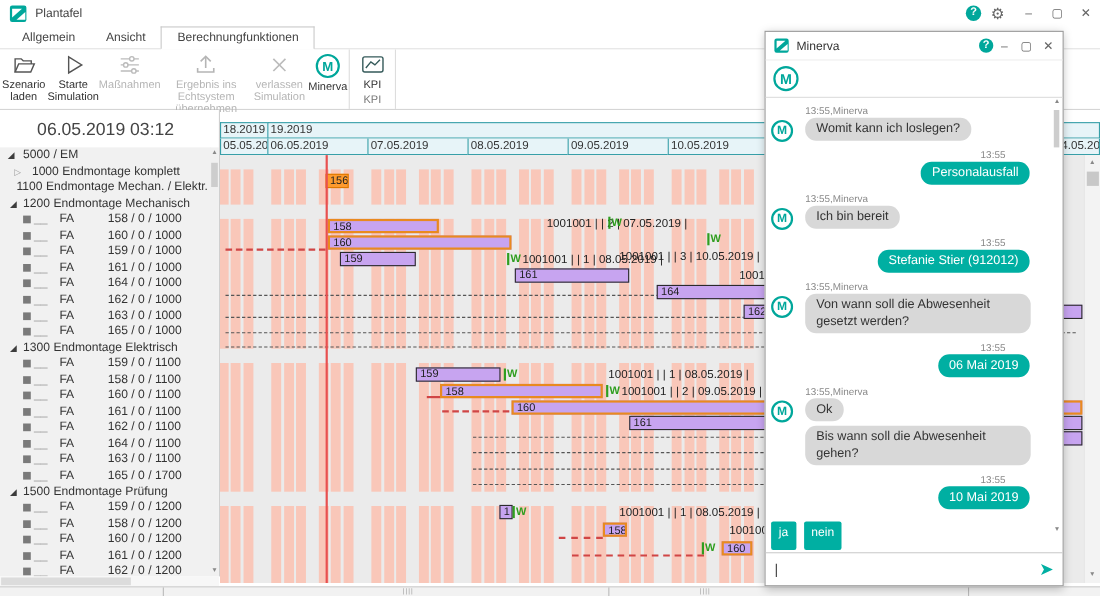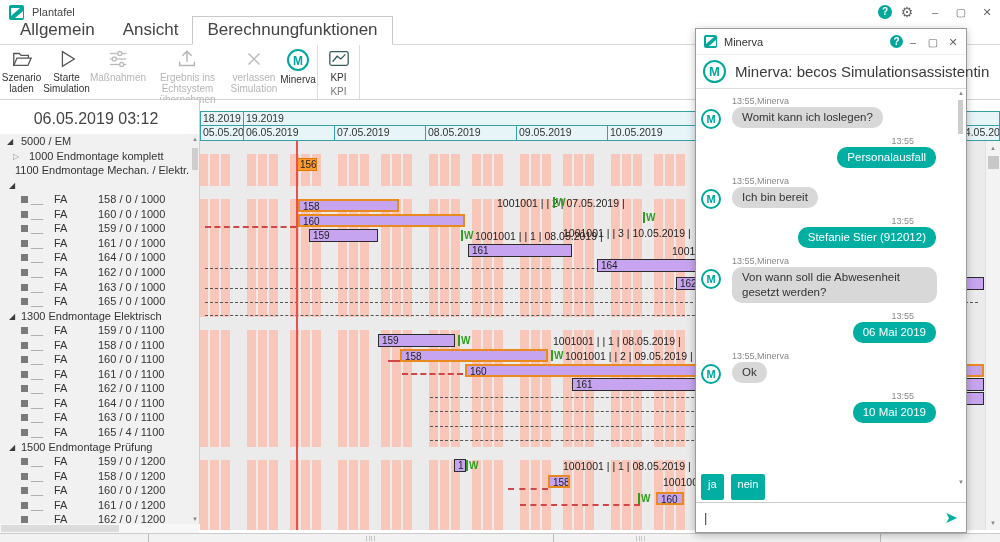--- a/index.html
+++ b/index.html
@@ -12,21 +12,21 @@
   .applogo:before { content:""; position:absolute; left:2px; top:3px; border-left:9px solid #fff; border-bottom:8px solid transparent; }
   .applogo:after  { content:""; position:absolute; right:1px; bottom:2px; border-right:8px solid #fff; border-top:7px solid transparent; }
   #titlebar .ttl { font-size:11px; color:#444; }
   #titlebar .spacer { flex:1; }
   .helpdot { width:14px; height:14px; border-radius:50%; background:#00A79B; color:#fff; font-size:10px; font-weight:bold; text-align:center; line-height:14px; }
   .winbtn { width:26px; text-align:center; color:#666; font-size:11px; line-height:24px; }
   #titlebar .gear { font-size:14px; color:#666; width:30px; text-align:center; }
 
   
   #tabs { position:absolute; left:0; top:24px; width:1000px; height:21px; display:flex; align-items:flex-end; border-bottom:1px solid #d9d9d9; padding-left:6px; }
-  .tab { padding:3px 14px 4px 14px; font-size:17px; color:#444; }
+  .tab { padding:3px 14px 4px 14px; font-size:11px; color:#444; }
   .tab.active { background:#fff; border:1px solid #c9c9c9; border-bottom:1px solid #fff; margin-bottom:-1px; }
   #ribbon { position:absolute; left:0; top:45px; width:1000px; height:55px; background:#fff; border-bottom:1px solid #d5d5d5; display:flex; }
   .rgroup { display:flex; flex-direction:column; border-right:1px solid #ddd; }
   .rbtns { display:flex; flex:1; align-items:flex-start; padding-top:2px; }
   .rbtn { width:50px; display:flex; flex-direction:column; align-items:center; text-align:center; font-size:10px; line-height:11px; color:#333; padding-top:1px; }
   .rbtn.wide { width:96px; }
   .rbtn.disabled { color:#b5b5b5; }
   .rbtn svg { margin-bottom:2px; }
   .rglabel { text-align:center; font-size:10px; color:#777; padding-bottom:2px; }
 
@@ -212,20 +212,21 @@
         </div>
         <div class="trow" style="top: 14.55px;">
           <div class="tri col" style="left: 13px;">▷</div>
           <div class="tlabel" style="position: absolute; left: 29px;">1000 Endmontage komplett</div>
         </div>
         <div class="trow" style="top: 29.1px;">
           <div class="tlabel" style="position: absolute; left: 15px;">1100 Endmontage Mechan. / Elektr.</div>
         </div>
         <div class="trow" style="top: 43.65px;">
           <div class="tri" style="left: 9px;">◢</div>
+          <div class="tlabel" style="position: absolute; left: 21px;">1200 Endmontage Mechanisch</div>
         </div>
         <div class="trow" style="top: 58.2px;">
           <div class="sq"></div>
           <div class="us">__</div>
           <div class="fa">FA</div>
           <div class="val">158 / 0 / 1000</div>
         </div>
         <div class="trow" style="top: 72.75px;">
           <div class="sq"></div>
           <div class="us">__</div>
@@ -311,21 +312,21 @@
         <div class="trow" style="top: 276.45px;">
           <div class="sq"></div>
           <div class="us">__</div>
           <div class="fa">FA</div>
           <div class="val">163 / 0 / 1100</div>
         </div>
         <div class="trow" style="top: 291px;">
           <div class="sq"></div>
           <div class="us">__</div>
           <div class="fa">FA</div>
-          <div class="val">165 / 4 / 1100</div>
+          <div class="val">165 / 0 / 1700</div>
         </div>
         <div class="trow" style="top: 305.55px;">
           <div class="tri" style="left: 9px;">◢</div>
           <div class="tlabel" style="position: absolute; left: 21px;">1500 Endmontage Prüfung</div>
         </div>
         <div class="trow" style="top: 320.1px;">
           <div class="sq"></div>
           <div class="us">__</div>
           <div class="fa">FA</div>
           <div class="val">159 / 0 / 1200</div>
@@ -453,30 +454,29 @@
       <div class="applogo"></div>
       <div class="ttl">Minerva</div>
       <div class="spacer" style="flex:1"></div>
       <div class="helpdot" style="width:13px;height:13px;line-height:13px;">?</div>
       <div class="winbtn">–</div>
       <div class="winbtn">▢</div>
       <div class="winbtn" style="margin-right:3px">✕</div>
     </div>
     <div id="chat-header">
       <div class="mcircle">M</div>
-      <div class="htitle">Minerva: becos Simulationsassistentin</div>
     </div>
     <div id="chat-body">
         <div class="msg left"><div class="ts">13:55,Minerva</div><div class="mcircle">M</div><div class="bub">Womit kann ich loslegen?</div></div>
         <div class="msg right"><div class="ts">13:55</div><div class="bub">Personalausfall</div></div>
         <div class="msg left"><div class="ts">13:55,Minerva</div><div class="mcircle">M</div><div class="bub">Ich bin bereit</div><br></div>
         <div class="msg right"><div class="ts">13:55</div><div class="bub">Stefanie Stier (912012)</div></div>
         <div class="msg left"><div class="ts">13:55,Minerva</div><div class="mcircle">M</div><div class="bub">Von wann soll die Abwesenheit gesetzt werden?</div></div>
         <div class="msg right"><div class="ts">13:55</div><div class="bub">06 Mai 2019</div></div>
-        <div class="msg left"><div class="ts">13:55,Minerva</div><div class="mcircle">M</div><div class="bub">Ok</div><br></div>
+        <div class="msg left"><div class="ts">13:55,Minerva</div><div class="mcircle">M</div><div class="bub">Ok</div><br><div class="bub">Bis wann soll die Abwesenheit gehen?</div></div>
         <div class="msg right"><div class="ts">13:55</div><div class="bub">10 Mai 2019</div></div>
       </div>
     <div id="chat-scroll">
       <div class="sarrow" style="top:0">▲</div>
       <div class="thumb"></div>
       <div class="sarrow" style="bottom:0">▼</div>
     </div>
     <div id="chat-quick">
         <div class="qbtn">ja</div>
         <div class="qbtn">nein</div>

